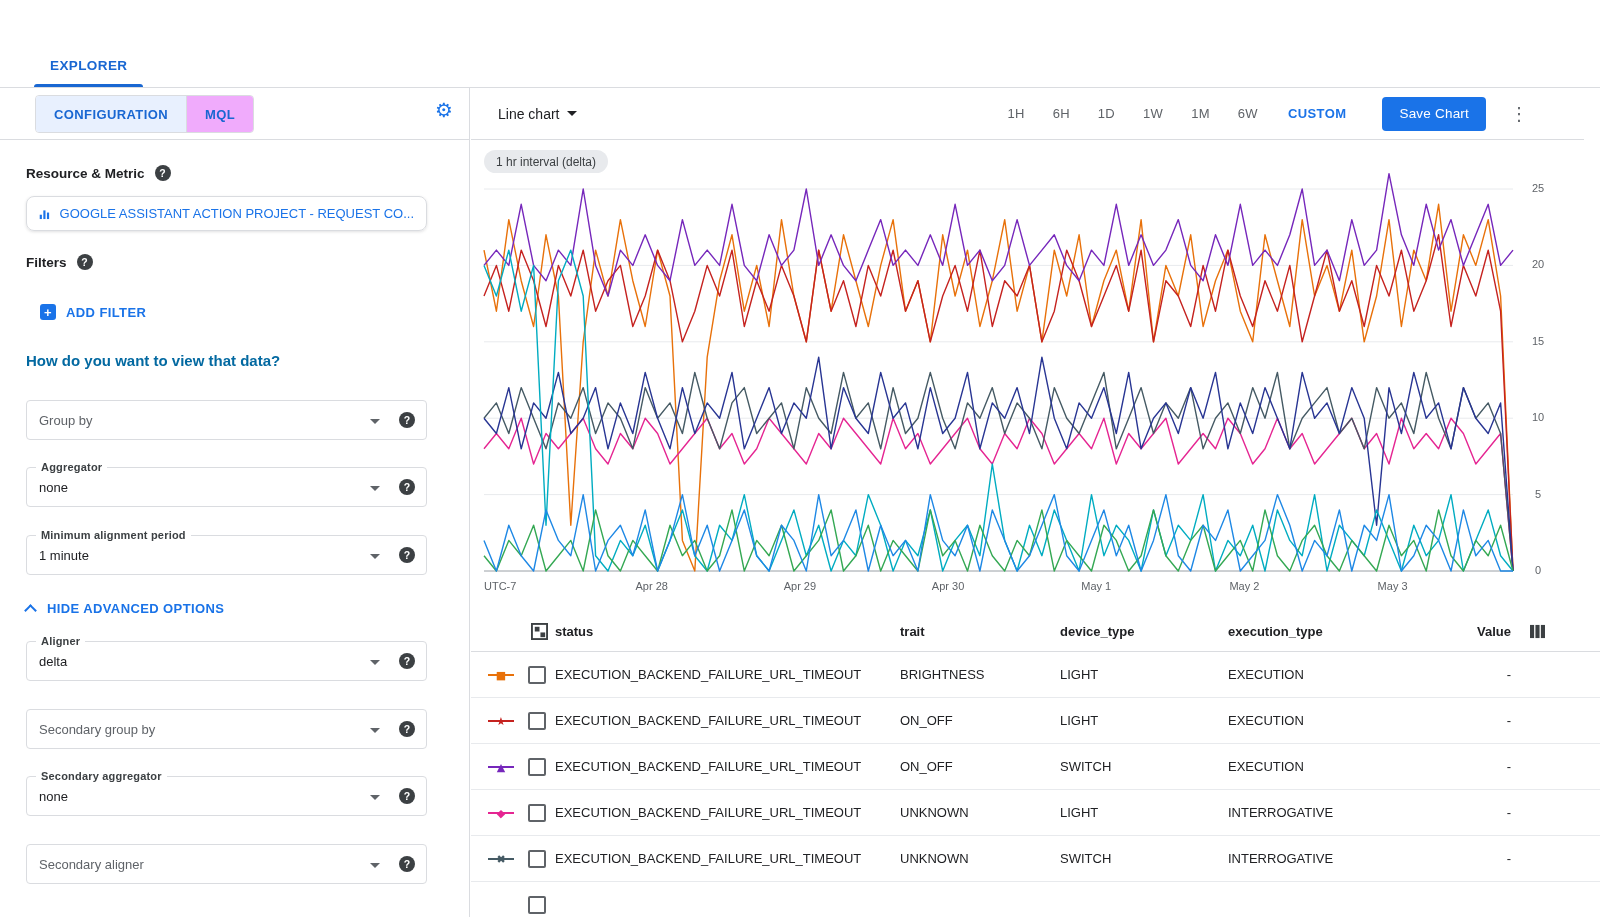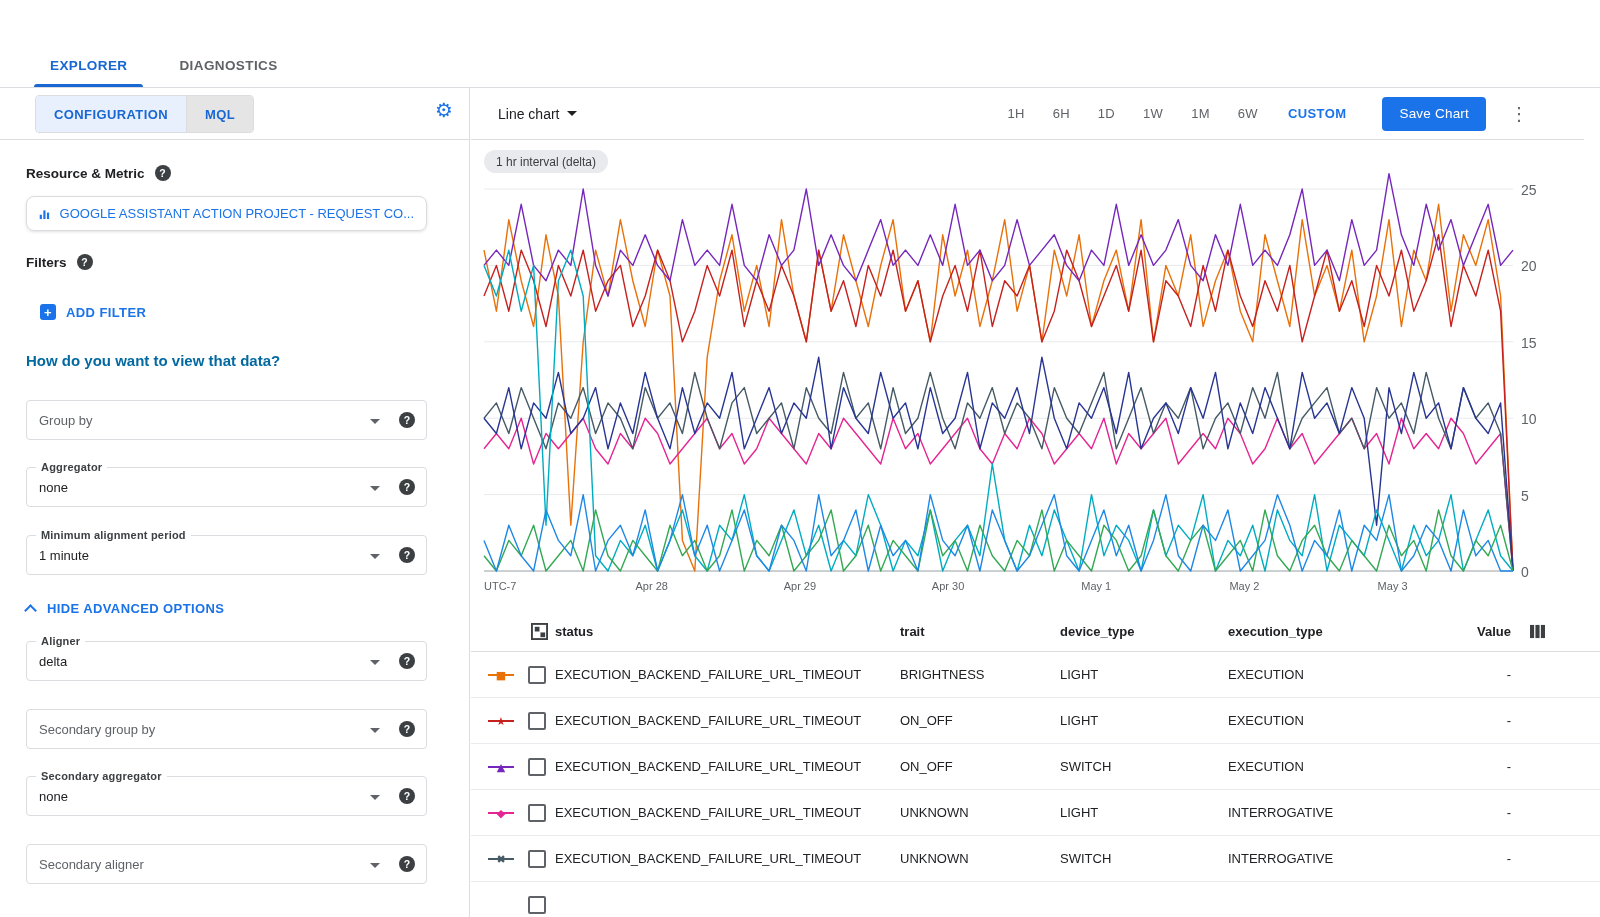--- a/index.html
+++ b/index.html
@@ -15,21 +15,21 @@
   .tab { position:relative; display:flex; align-items:center; padding:0 26px; font-size:13.5px; font-weight:700; letter-spacing:.4px; color:#5f6368; cursor:pointer; }
   .tab.active { color:#1967d2; }
   .tab.active::after { content:""; position:absolute; left:10px; right:10px; bottom:0; height:3px; background:#1967d2; border-radius:3px 3px 0 0; }
 
   .content { position:absolute; top:88px; left:0; right:0; bottom:0; }
 
   
   .left { position:absolute; top:0; left:0; width:470px; height:100%; border-right:1px solid #dadce0; background:#fff; }
   .left-toolbar { position:absolute; top:0; left:0; right:0; height:52px; border-bottom:1px solid #dadce0; }
   .segmented { position:absolute; left:35px; top:7px; height:38px; display:flex; border:1px solid #dadce0; border-radius:4px; overflow:hidden; background:#fff; }
-  .seg { display:flex; align-items:center; padding:0 18px; font-size:13px; font-weight:700; letter-spacing:.4px; color:#1967d2; cursor:pointer; background:#e5e5e5; }
+  .seg { display:flex; align-items:center; padding:0 18px; font-size:13px; font-weight:700; letter-spacing:.4px; color:#1967d2; cursor:pointer; background:#f0abfc; }
   .seg.active { background:#e8f0fe; }
   .seg + .seg { border-left:1px solid #dadce0; }
   .gear { position:absolute; right:16px; top:12px; font-size:20px; line-height:1; color:#1a73e8; cursor:pointer; font-family:"DejaVu Sans", sans-serif; }
 
   .section-h { position:absolute; left:26px; display:flex; align-items:center; gap:10px; font-size:13.5px; font-weight:700; color:#202124; }
   .help { display:inline-flex; width:16px; height:16px; border-radius:50%; background:#3c4043; color:#fff; font-size:10.5px; font-weight:700; align-items:center; justify-content:center; cursor:pointer; flex:0 0 auto; }
 
   .metric-chip { position:absolute; left:26px; top:108px; width:401px; height:35px; border:1px solid #dadce0; border-radius:8px; box-shadow:0 1px 3px rgba(60,64,67,.16); display:flex; align-items:center; gap:9px; padding:6px 12px; font-size:13px; font-weight:500; color:#1a73e8; cursor:pointer; white-space:nowrap; overflow:hidden; }
 
   .add-filter { position:absolute; left:40px; top:216px; display:flex; align-items:center; gap:10px; color:#1a73e8; font-size:13px; font-weight:700; letter-spacing:.4px; cursor:pointer; }
@@ -57,21 +57,21 @@
   .time-ranges { display:flex; gap:28px; margin-right:30px; }
   .trange { font-size:13px; font-weight:500; color:#5f6368; letter-spacing:.3px; cursor:pointer;text-align:center; }
   .custom { font-size:13px; font-weight:700; color:#1a73e8; letter-spacing:.4px; margin-right:36px; cursor:pointer; }
   .save { background:#1a73e8; color:#fff; border:none; border-radius:4px; height:34px; padding:0 17px; font-size:13.5px; font-weight:500; letter-spacing:.2px; cursor:pointer; font-family:inherit; }
   .dots { margin-left:24px; font-size:18px; color:#5f6368; cursor:pointer; font-family:"DejaVu Sans", sans-serif; }
 
   .chip { position:absolute; left:13px; top:62px; height:23px; background:#e8eaed; border-radius:12px; display:inline-flex; align-items:center; padding:0 12px; font-size:12px; color:#3c4043; cursor:pointer; }
 
   .chart-svg { position:absolute; left:13px; top:96px; overflow:visible; }
   .axis-layer { position:absolute; inset:0; pointer-events:none; }
-  .axis-layer .ytick { position:absolute; left:1050px; width:34px; font-size:14px; color:#5f6368; }
+  .axis-layer .ytick { position:absolute; left:1050px; width:34px; font-size:11px; color:#5f6368;text-align:center; }
   .axis-layer .xtick { position:absolute; top:492px; font-size:11px; color:#5f6368; white-space:nowrap; }
 
   
   .thead { position:absolute; top:524px; left:0; width:1129px; height:40px; border-bottom:1px solid #dadce0; font-size:13px; font-weight:700; color:#202124; }
   .cell { position:absolute; top:0; height:100%; display:flex; align-items:center; white-space:nowrap; }
   .c-selicon { left:60px; }
   .c-swatch  { left:17px; }
   .c-check   { left:57px; }
   .c-status  { left:84px; }
   .c-trait   { left:429px; }
@@ -86,23 +86,20 @@
 </style>
 </head>
 <body>
 
 <div class="app">
 
 
   <div class="tabs">
     <div class="tab active">
         <span>EXPLORER</span>
-      </div>
-    <div class="tab">
-        <span>DIAGNOSTICS</span>
       </div>
   </div>
 
   <div class="content">
 
     <aside class="left">
       <div class="left-toolbar">
         <div class="segmented">
           <div class="seg active">CONFIGURATION</div>
           <div class="seg">MQL</div>

